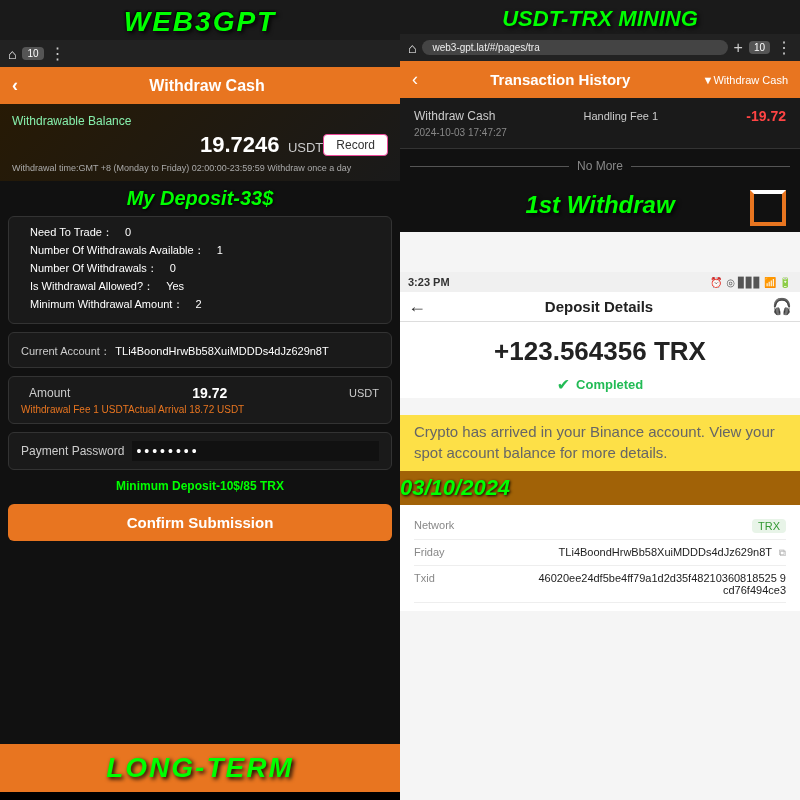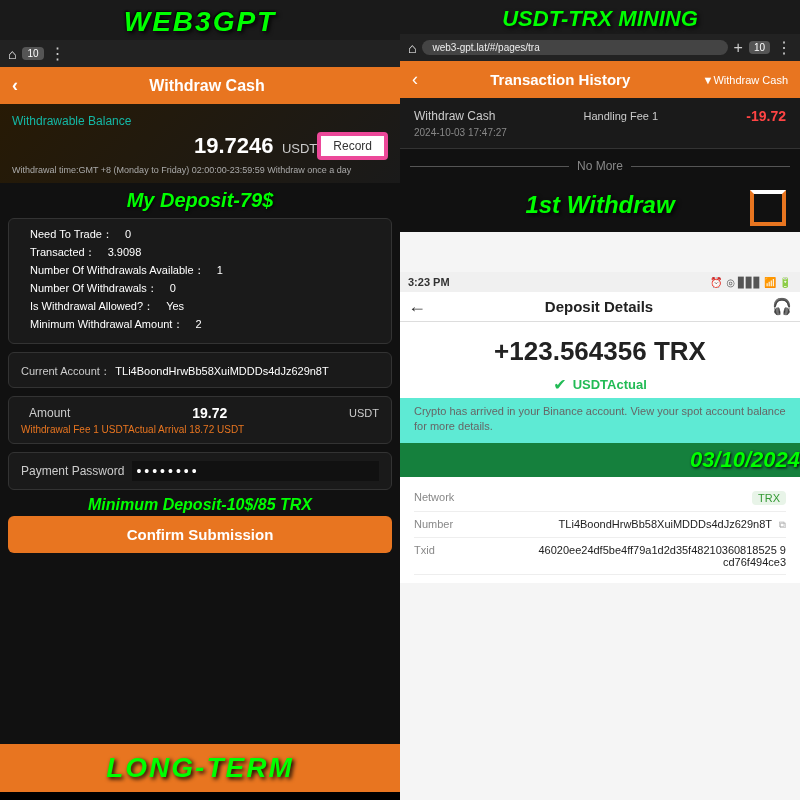--- a/index.html
+++ b/index.html
@@ -101,21 +101,21 @@
       position: absolute;
       top: 0; left: 0; right: 0; bottom: 0;
       background: linear-gradient(135deg, #2a1a00 0%, #1a1a1a 100%);
       opacity: 0.8;
     }
     .balance-content {
       position: relative;
       padding: 10px 12px 6px 12px;
     }
     .balance-label {
-      color: #14b8a6;
+      color: #86efac;
       font-size: 12px;
       margin-bottom: 4px;
     }
     .balance-row {
       display: flex;
       align-items: center;
       justify-content: flex-end;
     }
     .balance-amount {
       color: #fff;
@@ -123,21 +123,21 @@
       font-weight: bold;
     }
     .balance-currency {
       color: #ccc;
       font-size: 13px;
       margin-left: 4px;
     }
     .record-btn {
       background: #fff;
       color: #333;
-      border: 4px solid #ec4899;
+      border: 1px solid #ec4899;
       border-radius: 4px;
       padding: 3px 12px;
       font-size: 12px;
       cursor: pointer;
     }
     .withdraw-time {
       color: #aaa;
       font-size: 9px;
       margin-top: 4px;
       line-height: 1.4;
@@ -229,34 +229,33 @@
       flex: 1;
       letter-spacing: 3px;
       padding: 2px 4px;
     }
 
     .min-deposit-banner {
       text-align: center;
       padding: 2px 0;
     }
     .min-deposit-text {
-      font-size: 16px;
+      font-size: 12px;
       font-weight: 900;
       color: #00ff00;
-      font-style: italic;
     }
 
     .confirm-btn {
       background: #E87520;
       color: #fff;
       font-size: 15px;
       font-weight: bold;
       border: none;
       border-radius: 6px;
-      margin: 0 8px;
+      margin: 8px 8px;
       padding: 10px;
       width: calc(100% - 16px);
       cursor: pointer;
       text-align: center;
     }
 
     .long-term-banner {
       background: #E87520;
       text-align: center;
       padding: 8px 0;
@@ -430,30 +429,31 @@
       justify-content: center;
       gap: 6px;
       padding: 4px 0;
       background: #fff;
     }
     .check-icon { color: #22bb55; font-size: 16px; }
     .completed-text { color: #22bb55; font-size: 13px; font-weight: bold; }
 
     .deposit-desc {
       padding: 6px 14px 8px 14px;
-      font-size: 11px;
+      font-size: 15px;
       color: #666;
-      background: #5eead4;
+      background: #fde047;
       line-height: 1.4;
+      margin-top: 17px;
     }
 
     .date-banner {
-      text-align: right;
+      text-align: left;
       padding: 4px 0;
-      background: #15803d;
+      background: #a16207;
     }
     .date-text {
       font-size: 22px;
       font-weight: 900;
       color: #00ff00;
       font-style: italic;
       text-shadow: 1px 1px 3px #000;
     }
 
     .detail-table {
@@ -505,31 +505,27 @@
           <span class="balance-currency">USDT</span>
         </div>
         <button class="record-btn">Record</button>
       </div>
       <div class="withdraw-time">Withdrawal time:GMT +8 (Monday to Friday) 02:00:00-23:59:59
 Withdraw once a day</div>
     </div>
   </div>
 
   <div class="my-deposit-banner">
-    <span class="my-deposit-text">My Deposit-79$</span>
+    <span class="my-deposit-text">My Deposit-33$</span>
   </div>
 
   <div class="info-card">
     <div class="info-row">
       <span>Need To Trade：</span>
       <span>0</span>
-    </div>
-    <div class="info-row">
-      <span>Transacted：</span>
-      <span>3.9098</span>
     </div>
     <div class="info-row">
       <span>Number Of Withdrawals Available：</span>
       <span>1</span>
     </div>
     <div class="info-row">
       <span>Number Of Withdrawals：</span>
       <span>0</span>
     </div>
     <div class="info-row">
@@ -623,33 +619,33 @@
     <div class="deposit-browser-bar">
       <span class="back-arrow">←</span>
       <span class="title">Deposit Details</span>
       <span class="headphone">🎧</span>
     </div>
     <div class="deposit-amount">
       <span class="deposit-amount-value">+123.564356 TRX</span>
     </div>
     <div class="completed-row">
       <span class="check-icon">✔</span>
-      <span class="completed-text">USDTActual</span>
+      <span class="completed-text">Completed</span>
     </div>
     <div class="deposit-desc">Crypto has arrived in your Binance account. View your spot account balance for more details.</div>
     <div class="date-banner">
       <span class="date-text">03/10/2024</span>
     </div>
     <div class="detail-table">
       <div class="detail-row">
         <span class="detail-key">Network</span>
         <span class="detail-val trx-badge">TRX</span>
       </div>
       <div class="detail-row">
-        <span class="detail-key">Number</span>
+        <span class="detail-key">Friday</span>
         <span class="detail-val">
           <span>TLi4BoondHrwBb58XuiMDDDs4dJz629n8T</span>
           <span class="detail-copy">⧉</span>
         </span>
       </div>
       <div class="detail-row">
         <span class="detail-key">Txid</span>
         <span class="detail-val">46020ee24df5be4ff79a1d2d35f48210360818525 9cd76f494ce3</span>
       </div>
     </div>

